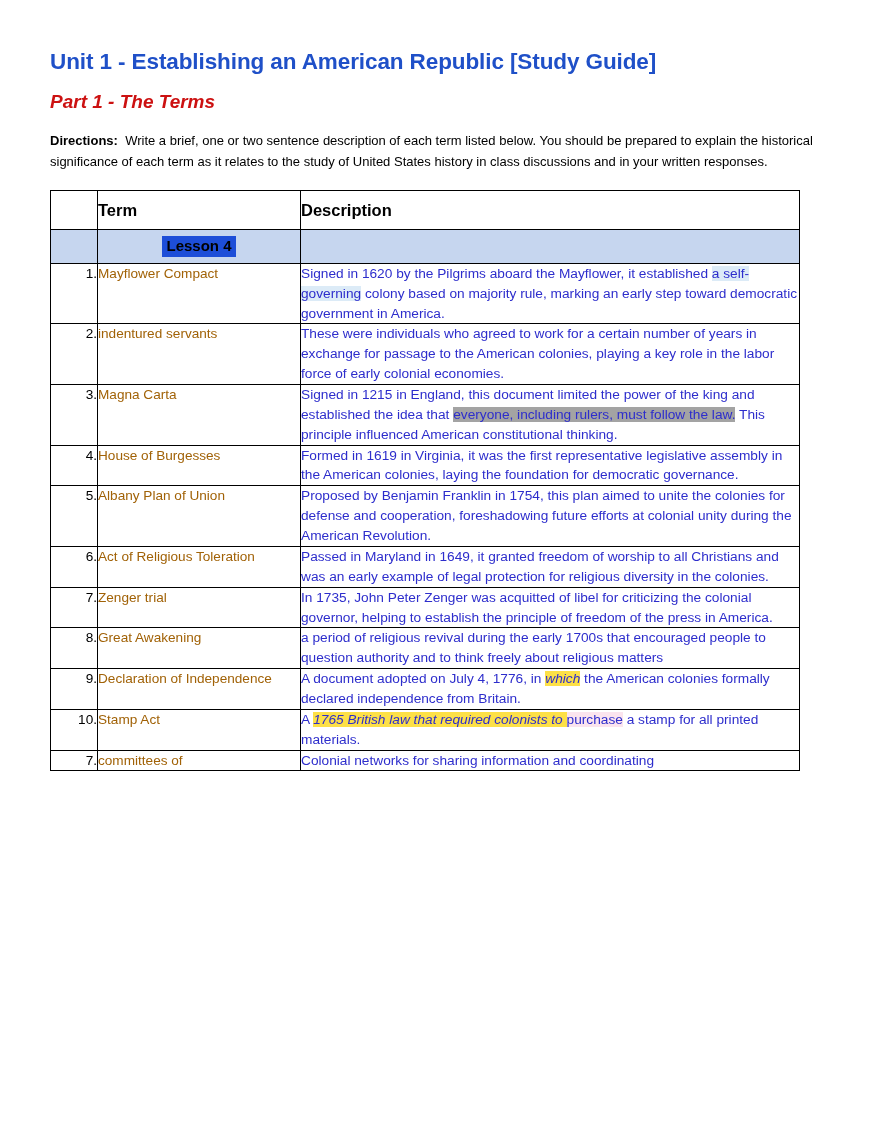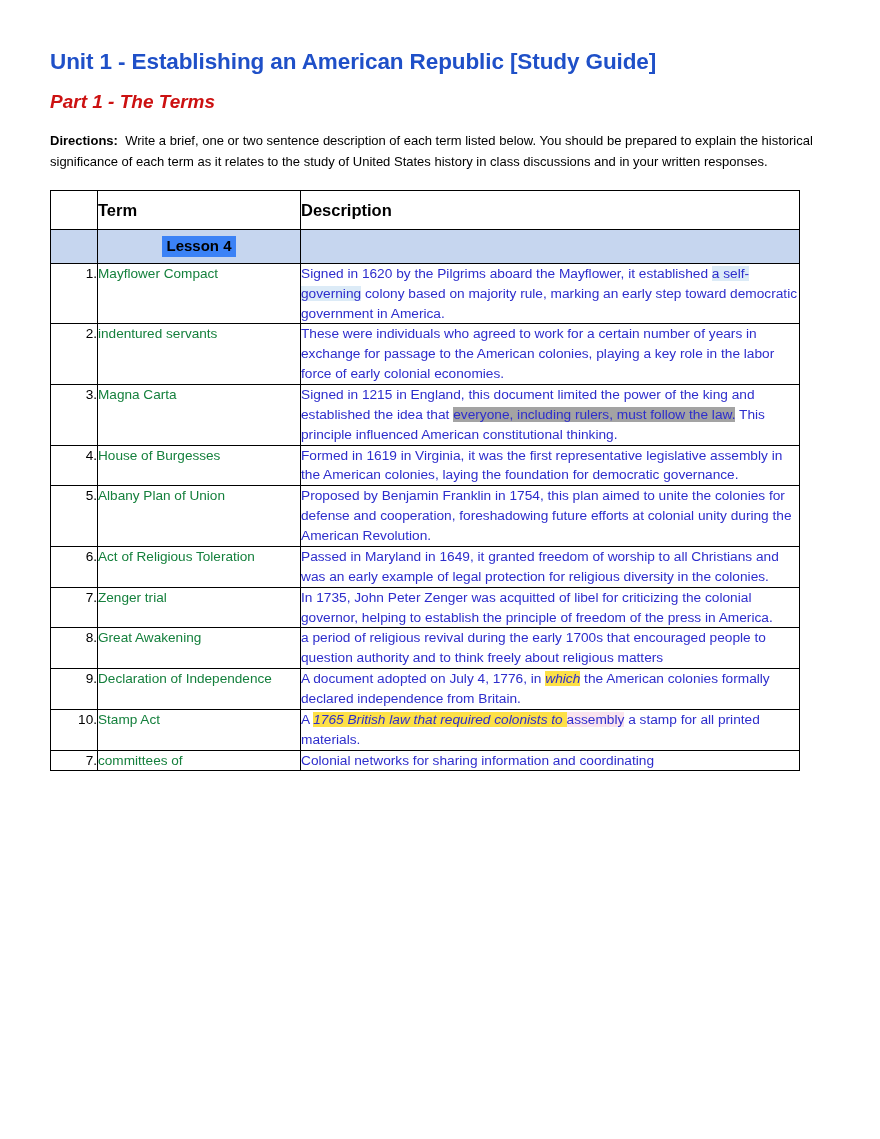--- a/index.html
+++ b/index.html
@@ -99,37 +99,37 @@
     height: 33px;
     vertical-align: middle;
   }
   .lesson-label-wrap {
     text-align: center;
   }
   .lesson-label {
     font-size: 15px;
     font-weight: bold;
     color: #000000;
-    background: #3b82f6;
+    background: #1d4ed8;
     padding: 1px 4px 2px 4px;
     display: inline-block;
     line-height: 1.15;
   }
 
   
   td.num {
     text-align: right;
     font-size: 13.6px;
     color: #000000;
     padding: 9px 8px 9px 4px;
     line-height: 1.45;
   }
   td.term {
     font-size: 13.6px;
-    color: #15803d;
+    color: #a16207;
     padding: 9px 6px 9px 9px;
     line-height: 1.45;
     margin-top: 47px;
   }
   td.desc {
     font-size: 13.7px;
     color: #2d2dcc;
     padding: 9px 8px 10px 8px;
     line-height: 1.45;
   }
@@ -222,21 +222,21 @@
             <td class="desc"><span class="seg hl-none">a period of religious revival during the early 1700s that encouraged people to question authority and to think freely about religious matters</span></td>
           </tr>
           <tr>
             <td class="num">9.</td>
             <td class="term">Declaration of Independence</td>
             <td class="desc"><span class="seg hl-none">A document adopted on July 4, 1776, in </span><span class="seg hl-mint">which</span><span class="seg hl-none"> the American colonies formally declared independence from Britain.</span></td>
           </tr>
           <tr>
             <td class="num">10.</td>
             <td class="term">Stamp Act</td>
-            <td class="desc"><span class="seg hl-none">A </span><span class="seg hl-mint">1765 British law that required colonists to </span><span class="seg hl-pink">assembly</span><span class="seg hl-none"> a stamp for all printed materials.</span></td>
+            <td class="desc"><span class="seg hl-none">A </span><span class="seg hl-mint">1765 British law that required colonists to </span><span class="seg hl-pink">purchase</span><span class="seg hl-none"> a stamp for all printed materials.</span></td>
           </tr>
           <tr>
             <td class="num">7.</td>
             <td class="term">committees of</td>
             <td class="desc"><span class="seg hl-none">Colonial networks for sharing information and coordinating</span></td>
           </tr>
         </tbody>
     </table>
 
   </div>

